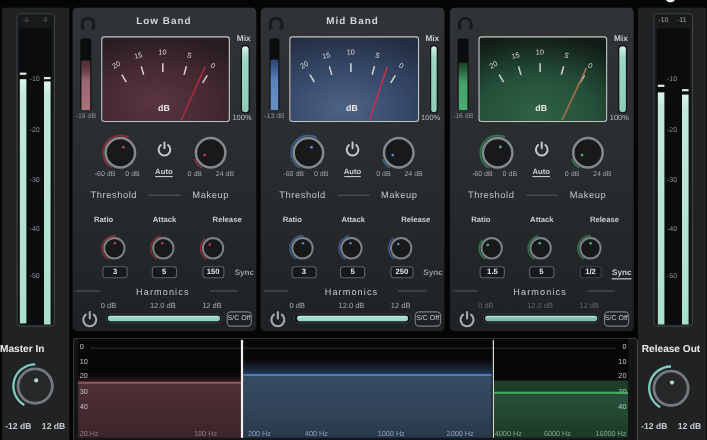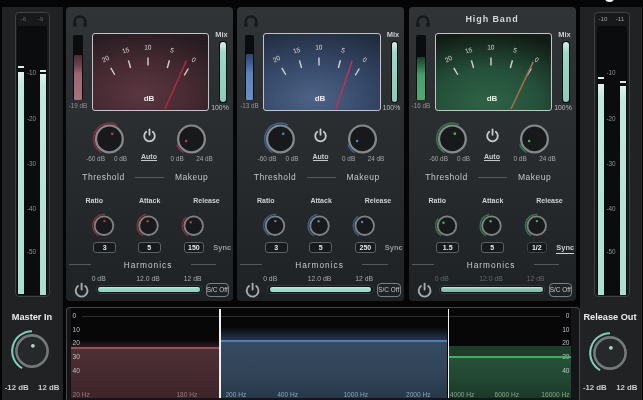--- a/index.html
+++ b/index.html
@@ -22,21 +22,21 @@
     <div class="ab" style="left:596.5px;top:26px;width:30px;height:269px;background:#0b0c0d;border-radius:2px;"></div>
     <div class="ab" style="left:602.0px;top:69.4px;width:18px;text-align:center;font-size:6.4px;color:#8e9396;">-10</div>
     <div class="ab" style="left:602.0px;top:114.9px;width:18px;text-align:center;font-size:6.4px;color:#8e9396;">-20</div>
     <div class="ab" style="left:602.0px;top:160.4px;width:18px;text-align:center;font-size:6.4px;color:#8e9396;">-30</div>
     <div class="ab" style="left:602.0px;top:204.9px;width:18px;text-align:center;font-size:6.4px;color:#8e9396;">-40</div>
     <div class="ab" style="left:602.0px;top:248.4px;width:18px;text-align:center;font-size:6.4px;color:#8e9396;">-50</div>
     <div class="ab" style="left:597.8px;top:84.0px;width:6px;height:210.5px;background:linear-gradient(#dff3ec 0%, #c2e9db 6%, #aadfce 100%);"></div>
     <div class="ab" style="left:619.8px;top:85.5px;width:6px;height:209.0px;background:linear-gradient(#dff3ec 0%, #c2e9db 6%, #aadfce 100%);"></div>
     <div class="ab" style="left:597.8px;top:77.2px;width:6px;height:1.6px;background:#d8efe7;"></div>
     <div class="ab" style="left:619.8px;top:81.0px;width:6px;height:1.6px;background:#d8efe7;"></div>
-    <div class="ab" style="left:0px;top:311.5px;width:64px;text-align:center;font-size:9.2px;font-weight:bold;color:#e9ebec;">Master In</div>
+    <div class="ab" style="left:0px;top:311.5px;width:64px;font-size:9.2px;font-weight:bold;color:#e9ebec;">Master In</div>
     <svg class="ab" style="left:7.699999999999999px;top:327px" width="48" height="48" viewBox="0 0 48 48">
       <path d="M 14.10 41.15 A 19.8 19.8 0 0 1 24.00 4.20" fill="none" stroke="#7ecdbb" stroke-width="2.1"></path>
       <circle cx="24" cy="24" r="14" fill="#26282a"></circle>
       <circle cx="24" cy="24" r="15.6" fill="none" stroke="#74797b" stroke-width="2.6"></circle>
       <circle cx="24.9" cy="18.8" r="1.9" fill="#a8dbcd"></circle>
     </svg>
     <div class="ab" style="left:3.6999999999999993px;top:382.5px;width:26px;text-align:center;font-size:7.8px;font-weight:bold;color:#c9cdcf;">-12 dB</div>
     <div class="ab" style="left:35.7px;top:382.5px;width:26px;text-align:center;font-size:7.8px;font-weight:bold;color:#c9cdcf;">12 dB</div>
     <div class="ab" style="left:578px;top:311.5px;width:64px;text-align:center;font-size:9.2px;font-weight:bold;color:#e9ebec;">Release Out</div>
     <svg class="ab" style="left:585.8px;top:329px" width="48" height="48" viewBox="0 0 48 48">
@@ -46,20 +46,21 @@
       <circle cx="24.9" cy="18.8" r="1.9" fill="#a8dbcd"></circle>
     </svg>
     <div class="ab" style="left:581.8px;top:382.5px;width:26px;text-align:center;font-size:7.8px;font-weight:bold;color:#c9cdcf;">-12 dB</div>
     <div class="ab" style="left:613.8px;top:382.5px;width:26px;text-align:center;font-size:7.8px;font-weight:bold;color:#c9cdcf;">12 dB</div>
     <div style="position:absolute;left:65.5px;top:7px;width:167px;height:294px;background:linear-gradient(#313437 0%, #2a2d30 45%, #1f2225 100%);border-radius:4px;">
       <svg style="position:absolute;left:7px;top:7.5px" width="14" height="12" viewBox="0 0 14 12">
         <path d="M 1.7 10.3 L 1.7 6.7 A 5.3 5.3 0 0 1 12.3 6.7 L 12.3 10.3" fill="none" stroke="#17191a" stroke-width="2.5" stroke-linecap="round"></path>
         <circle cx="2" cy="9.9" r="1.9" fill="#17191a"></circle>
         <circle cx="12" cy="9.9" r="1.9" fill="#17191a"></circle>
       </svg>
+      <div style="position:absolute;left:0;top:7.2px;width:167px;text-align:center;font-size:9px;font-weight:600;letter-spacing:0.9px;color:#d3d5d6;">Low Band</div>
       <div style="position:absolute;left:7.5px;top:28px;width:9.5px;height:65px;background:#0b0c0d;border-radius:2px;"></div>
       <div style="position:absolute;left:8.5px;top:47.5px;width:7.5px;height:45.5px;background:linear-gradient(#4e2b33 0%, #6a424c 22%, #9c6772 42%, #a8717c 100%);border-radius:1px;"></div>
       <div style="position:absolute;left:0px;top:95px;width:25px;text-align:center;font-size:6.3px;color:#909496;">-19 dB</div>
       <div style="position:absolute;left:26px;top:26px;width:117.5px;height:78px;border:1.5px solid #c3c4c5;border-radius:3px;background:radial-gradient(100px 64px at 42% 78%, #5a3640 0%, #472a32 48%, #261c21 100%);overflow:hidden;">
         <svg width="114.5" height="75" viewBox="0 0 114.5 75" style="position:absolute;left:0;top:0">
           <line x1="21.79" y1="40.73" x2="17.77" y2="33.82" stroke="#d4d0cf" stroke-width="1.4"></line>
           <text x="13.75" y="26.90" fill="#ddd9d8" font-size="6.6" font-family="Liberation Sans" text-anchor="middle" transform="rotate(-30.2 13.75 26.90)">20</text>
           <line x1="37.60" y1="34.04" x2="35.43" y2="26.34" stroke="#d4d0cf" stroke-width="1.4"></line>
           <text x="33.27" y="18.63" fill="#ddd9d8" font-size="6.6" font-family="Liberation Sans" text-anchor="middle" transform="rotate(-15.7 33.27 18.63)">15</text>
           <line x1="55.05" y1="31.51" x2="54.94" y2="23.51" stroke="#d4d0cf" stroke-width="1.4"></line>
@@ -130,20 +131,21 @@
       <div style="position:absolute;left:31px;top:278.5px;width:104.5px;height:7.5px;background:#101213;border-radius:3.8px;box-shadow:0 0 0 1px #35393b;"></div>
       <div style="position:absolute;left:32.5px;top:280px;width:101.5px;height:4.5px;background:linear-gradient(#c9ece2 0%, #8fd5c1 45%);border-radius:2.2px;"></div>
       <div style="position:absolute;left:140px;top:275.5px;width:23.5px;height:14px;border:1px solid #7b7f81;border-radius:4px;text-align:center;font-size:6.4px;color:#c4c7c9;line-height:12.5px;">S/C Off</div>
     </div>
     <div style="position:absolute;left:237.0px;top:7px;width:167px;height:294px;background:linear-gradient(#313437 0%, #2a2d30 45%, #1f2225 100%);border-radius:4px;">
       <svg style="position:absolute;left:7px;top:7.5px" width="14" height="12" viewBox="0 0 14 12">
         <path d="M 1.7 10.3 L 1.7 6.7 A 5.3 5.3 0 0 1 12.3 6.7 L 12.3 10.3" fill="none" stroke="#17191a" stroke-width="2.5" stroke-linecap="round"></path>
         <circle cx="2" cy="9.9" r="1.9" fill="#17191a"></circle>
         <circle cx="12" cy="9.9" r="1.9" fill="#17191a"></circle>
       </svg>
+      <div style="position:absolute;left:0;top:7.2px;width:167px;text-align:center;font-size:9px;font-weight:600;letter-spacing:0.9px;color:#d3d5d6;">Mid Band</div>
       <div style="position:absolute;left:7.5px;top:28px;width:9.5px;height:65px;background:#0b0c0d;border-radius:2px;"></div>
       <div style="position:absolute;left:8.5px;top:47px;width:7.5px;height:46px;background:linear-gradient(#2b456e 0%, #41629a 22%, #5b84bb 42%, #6890c6 100%);border-radius:1px;"></div>
       <div style="position:absolute;left:0px;top:95px;width:25px;text-align:center;font-size:6.3px;color:#909496;">-13 dB</div>
       <div style="position:absolute;left:26px;top:26px;width:117.5px;height:78px;border:1.5px solid #c3c4c5;border-radius:3px;background:radial-gradient(110px 70px at 42% 85%, #4d6386 0%, #374a6b 48%, #232d41 100%);overflow:hidden;">
         <svg width="114.5" height="75" viewBox="0 0 114.5 75" style="position:absolute;left:0;top:0">
           <line x1="21.79" y1="40.73" x2="17.77" y2="33.82" stroke="#d4d0cf" stroke-width="1.4"></line>
           <text x="13.75" y="26.90" fill="#ddd9d8" font-size="6.6" font-family="Liberation Sans" text-anchor="middle" transform="rotate(-30.2 13.75 26.90)">20</text>
           <line x1="37.60" y1="34.04" x2="35.43" y2="26.34" stroke="#d4d0cf" stroke-width="1.4"></line>
           <text x="33.27" y="18.63" fill="#ddd9d8" font-size="6.6" font-family="Liberation Sans" text-anchor="middle" transform="rotate(-15.7 33.27 18.63)">15</text>
           <line x1="55.05" y1="31.51" x2="54.94" y2="23.51" stroke="#d4d0cf" stroke-width="1.4"></line>
@@ -214,21 +216,20 @@
       <div style="position:absolute;left:31px;top:278.5px;width:104.5px;height:7.5px;background:#101213;border-radius:3.8px;box-shadow:0 0 0 1px #35393b;"></div>
       <div style="position:absolute;left:32.5px;top:280px;width:101.5px;height:4.5px;background:linear-gradient(#c9ece2 0%, #9cdbc9 45%);border-radius:2.2px;"></div>
       <div style="position:absolute;left:140px;top:275.5px;width:23.5px;height:14px;border:1px solid #7b7f81;border-radius:4px;text-align:center;font-size:6.4px;color:#c4c7c9;line-height:12.5px;">S/C Off</div>
     </div>
     <div style="position:absolute;left:408.5px;top:7px;width:167px;height:294px;background:linear-gradient(#313437 0%, #2a2d30 45%, #1f2225 100%);border-radius:4px;">
       <svg style="position:absolute;left:7px;top:7.5px" width="14" height="12" viewBox="0 0 14 12">
         <path d="M 1.7 10.3 L 1.7 6.7 A 5.3 5.3 0 0 1 12.3 6.7 L 12.3 10.3" fill="none" stroke="#17191a" stroke-width="2.5" stroke-linecap="round"></path>
         <circle cx="2" cy="9.9" r="1.9" fill="#17191a"></circle>
         <circle cx="12" cy="9.9" r="1.9" fill="#17191a"></circle>
       </svg>
-      <div style="position:absolute;left:0;top:7.2px;width:167px;text-align:center;font-size:9px;font-weight:600;letter-spacing:0.9px;color:#d3d5d6;">High Band</div>
       <div style="position:absolute;left:7.5px;top:28px;width:9.5px;height:65px;background:#0b0c0d;border-radius:2px;"></div>
       <div style="position:absolute;left:8.5px;top:50px;width:7.5px;height:43px;background:linear-gradient(#1a3f28 0%, #2d7049 22%, #46a06b 42%, #4daa72 100%);border-radius:1px;"></div>
       <div style="position:absolute;left:0px;top:95px;width:25px;text-align:center;font-size:6.3px;color:#909496;">-16 dB</div>
       <div style="position:absolute;left:26px;top:26px;width:117.5px;height:78px;border:1.5px solid #c3c4c5;border-radius:3px;background:radial-gradient(110px 70px at 45% 90%, #2f6245 0%, #24503a 48%, #121c16 100%);overflow:hidden;">
         <svg width="114.5" height="75" viewBox="0 0 114.5 75" style="position:absolute;left:0;top:0">
           <line x1="21.79" y1="40.73" x2="17.77" y2="33.82" stroke="#d4d0cf" stroke-width="1.4"></line>
           <text x="13.75" y="26.90" fill="#ddd9d8" font-size="6.6" font-family="Liberation Sans" text-anchor="middle" transform="rotate(-30.2 13.75 26.90)">20</text>
           <line x1="37.60" y1="34.04" x2="35.43" y2="26.34" stroke="#d4d0cf" stroke-width="1.4"></line>
           <text x="33.27" y="18.63" fill="#ddd9d8" font-size="6.6" font-family="Liberation Sans" text-anchor="middle" transform="rotate(-15.7 33.27 18.63)">15</text>
           <line x1="55.05" y1="31.51" x2="54.94" y2="23.51" stroke="#d4d0cf" stroke-width="1.4"></line>

